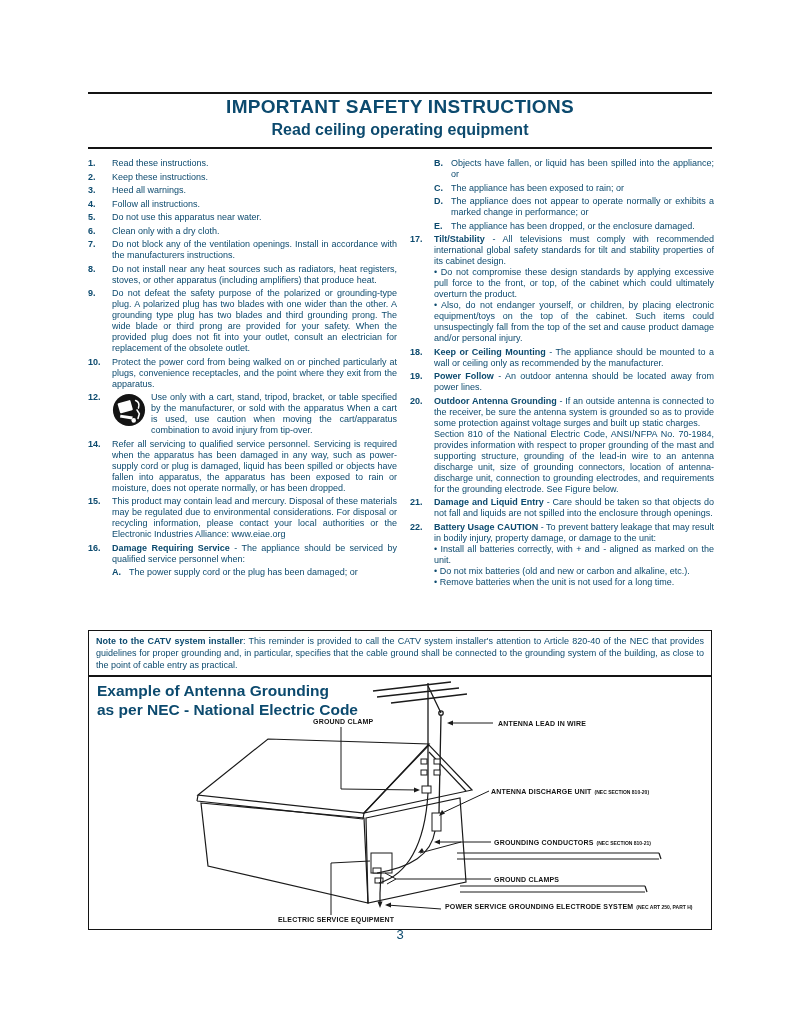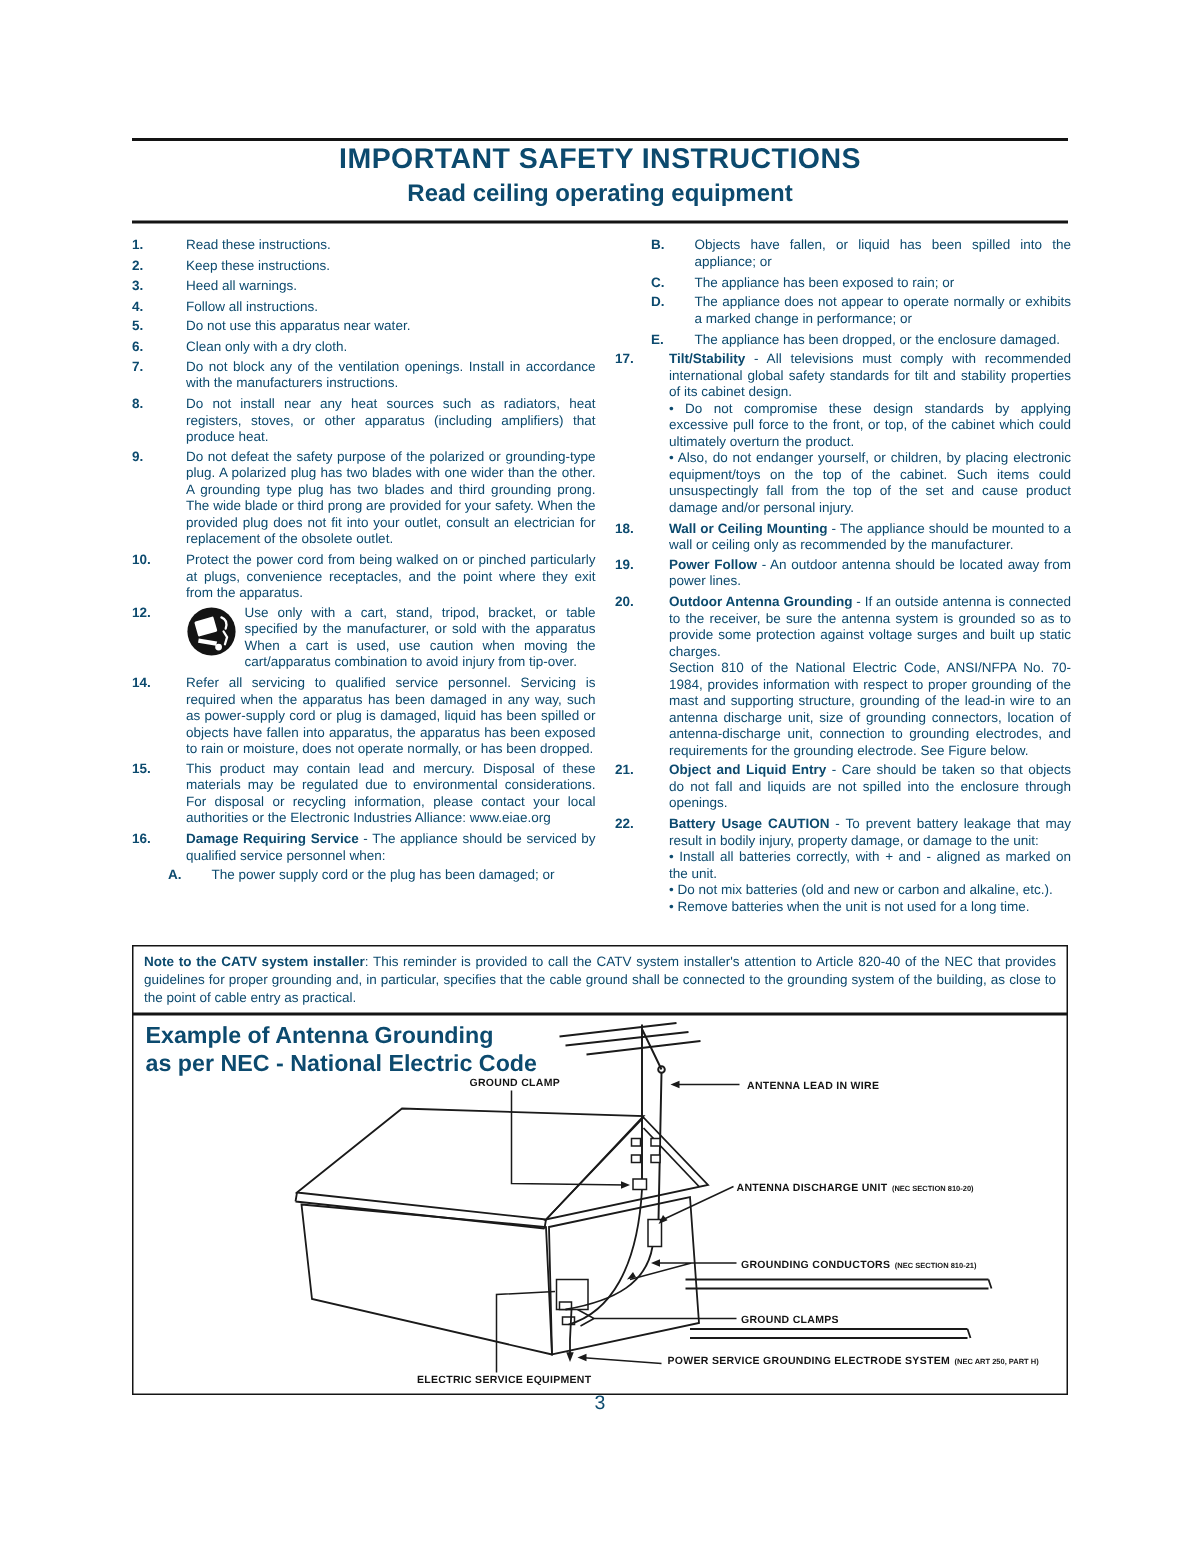--- a/index.html
+++ b/index.html
@@ -11,21 +11,21 @@
   #header{position:absolute;left:88px;top:96px;width:624px;text-align:center;}
   #header .t1{font-size:19px;font-weight:bold;letter-spacing:.3px;}
   #header .t2{font-size:16px;font-weight:bold;margin-top:3px;}
   .col{position:absolute;top:158px;font-size:9px;line-height:11px;text-align:justify;}
   #col-left{left:88px;width:309px;}
   #col-right{left:410px;width:304px;}
   .item{display:flex;margin-bottom:2.5px;}
   .item .num{flex:0 0 24px;font-weight:bold;}
   .item.sub{margin-left:24px;}
   .item.sub .num{flex-basis:17px;}
-  .item .ibody{flex:1;white-space:pre-line;margin-left:12px;}
+  .item .ibody{flex:1;white-space:pre-line;}
   .item .ibody b{font-weight:bold;}
   .cart-icon{float:left;width:34px;height:34px;margin:1px 5px 1px 0;}
   #note-box{position:absolute;left:88px;top:630px;width:624px;box-sizing:border-box;
             border:1.5px solid #141414;padding:4px 7px;font-size:9px;line-height:12px;text-align:justify;}
   #note-box b{font-weight:bold;}
   #diagram-box{position:absolute;left:88px;top:676px;width:624px;height:254px;box-sizing:border-box;
                border:1.5px solid #141414;}
   #diagram-title{position:absolute;left:8px;top:4px;font-size:15.5px;font-weight:bold;line-height:19px;}
   #diagram-svg{position:absolute;left:0;top:0;}
   .dlabel{font-family:"Liberation Sans",sans-serif;font-size:7px;font-weight:bold;letter-spacing:.2px;fill:#141414;}
@@ -135,34 +135,34 @@
         <span class="ibody"><span>The appliance has been dropped, or the enclosure damaged.</span></span>
       </div>
       <div class="item">
         <span class="num">17.</span>
         <span class="ibody"><b>Tilt/Stability</b><span> - All televisions must comply with recommended international global safety standards for tilt and stability properties of its cabinet design.
 • Do not compromise these design standards by applying excessive pull force to the front, or top, of the cabinet which could ultimately overturn the product.
 • Also, do not endanger yourself, or children, by placing electronic equipment/toys on the top of the cabinet. Such items could unsuspectingly fall from the top of the set and cause product damage and/or personal injury.</span></span>
       </div>
       <div class="item">
         <span class="num">18.</span>
-        <span class="ibody"><b>Wall or Ceiling Mounting</b><span> - The appliance should be mounted to a wall or ceiling only as recommended by the manufacturer.</span></span>
+        <span class="ibody"><b>Keep or Ceiling Mounting</b><span> - The appliance should be mounted to a wall or ceiling only as recommended by the manufacturer.</span></span>
       </div>
       <div class="item">
         <span class="num">19.</span>
         <span class="ibody"><b>Power Follow</b><span> - An outdoor antenna should be located away from power lines.</span></span>
       </div>
       <div class="item">
         <span class="num">20.</span>
         <span class="ibody"><b>Outdoor Antenna Grounding</b><span> - If an outside antenna is connected to the receiver, be sure the antenna system is grounded so as to provide some protection against voltage surges and built up static charges.
 Section 810 of the National Electric Code, ANSI/NFPA No. 70-1984, provides information with respect to proper grounding of the mast and supporting structure, grounding of the lead-in wire to an antenna discharge unit, size of grounding connectors, location of antenna-discharge unit, connection to grounding electrodes, and requirements for the grounding electrode. See Figure below.</span></span>
       </div>
       <div class="item">
         <span class="num">21.</span>
-        <span class="ibody"><b>Object and Liquid Entry</b><span> - Care should be taken so that objects do not fall and liquids are not spilled into the enclosure through openings.</span></span>
+        <span class="ibody"><b>Damage and Liquid Entry</b><span> - Care should be taken so that objects do not fall and liquids are not spilled into the enclosure through openings.</span></span>
       </div>
       <div class="item">
         <span class="num">22.</span>
         <span class="ibody"><b>Battery Usage CAUTION</b><span> - To prevent battery leakage that may result in bodily injury, property damage, or damage to the unit:
 • Install all batteries correctly, with + and - aligned as marked on the unit.
 • Do not mix batteries (old and new or carbon and alkaline, etc.).
 • Remove batteries when the unit is not used for a long time.</span></span>
       </div>
     </div>
 

